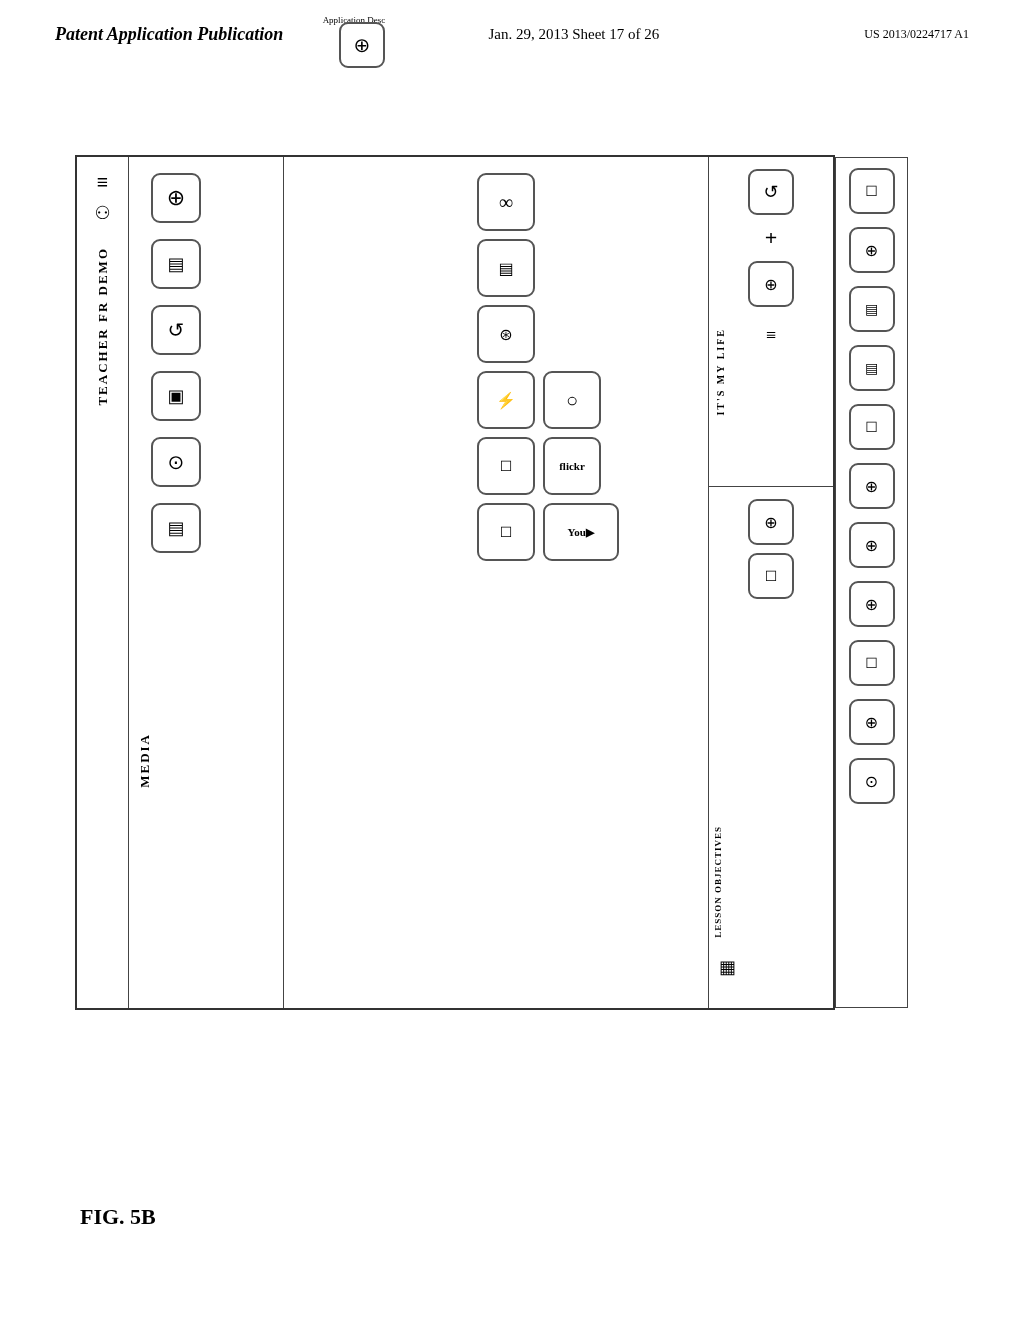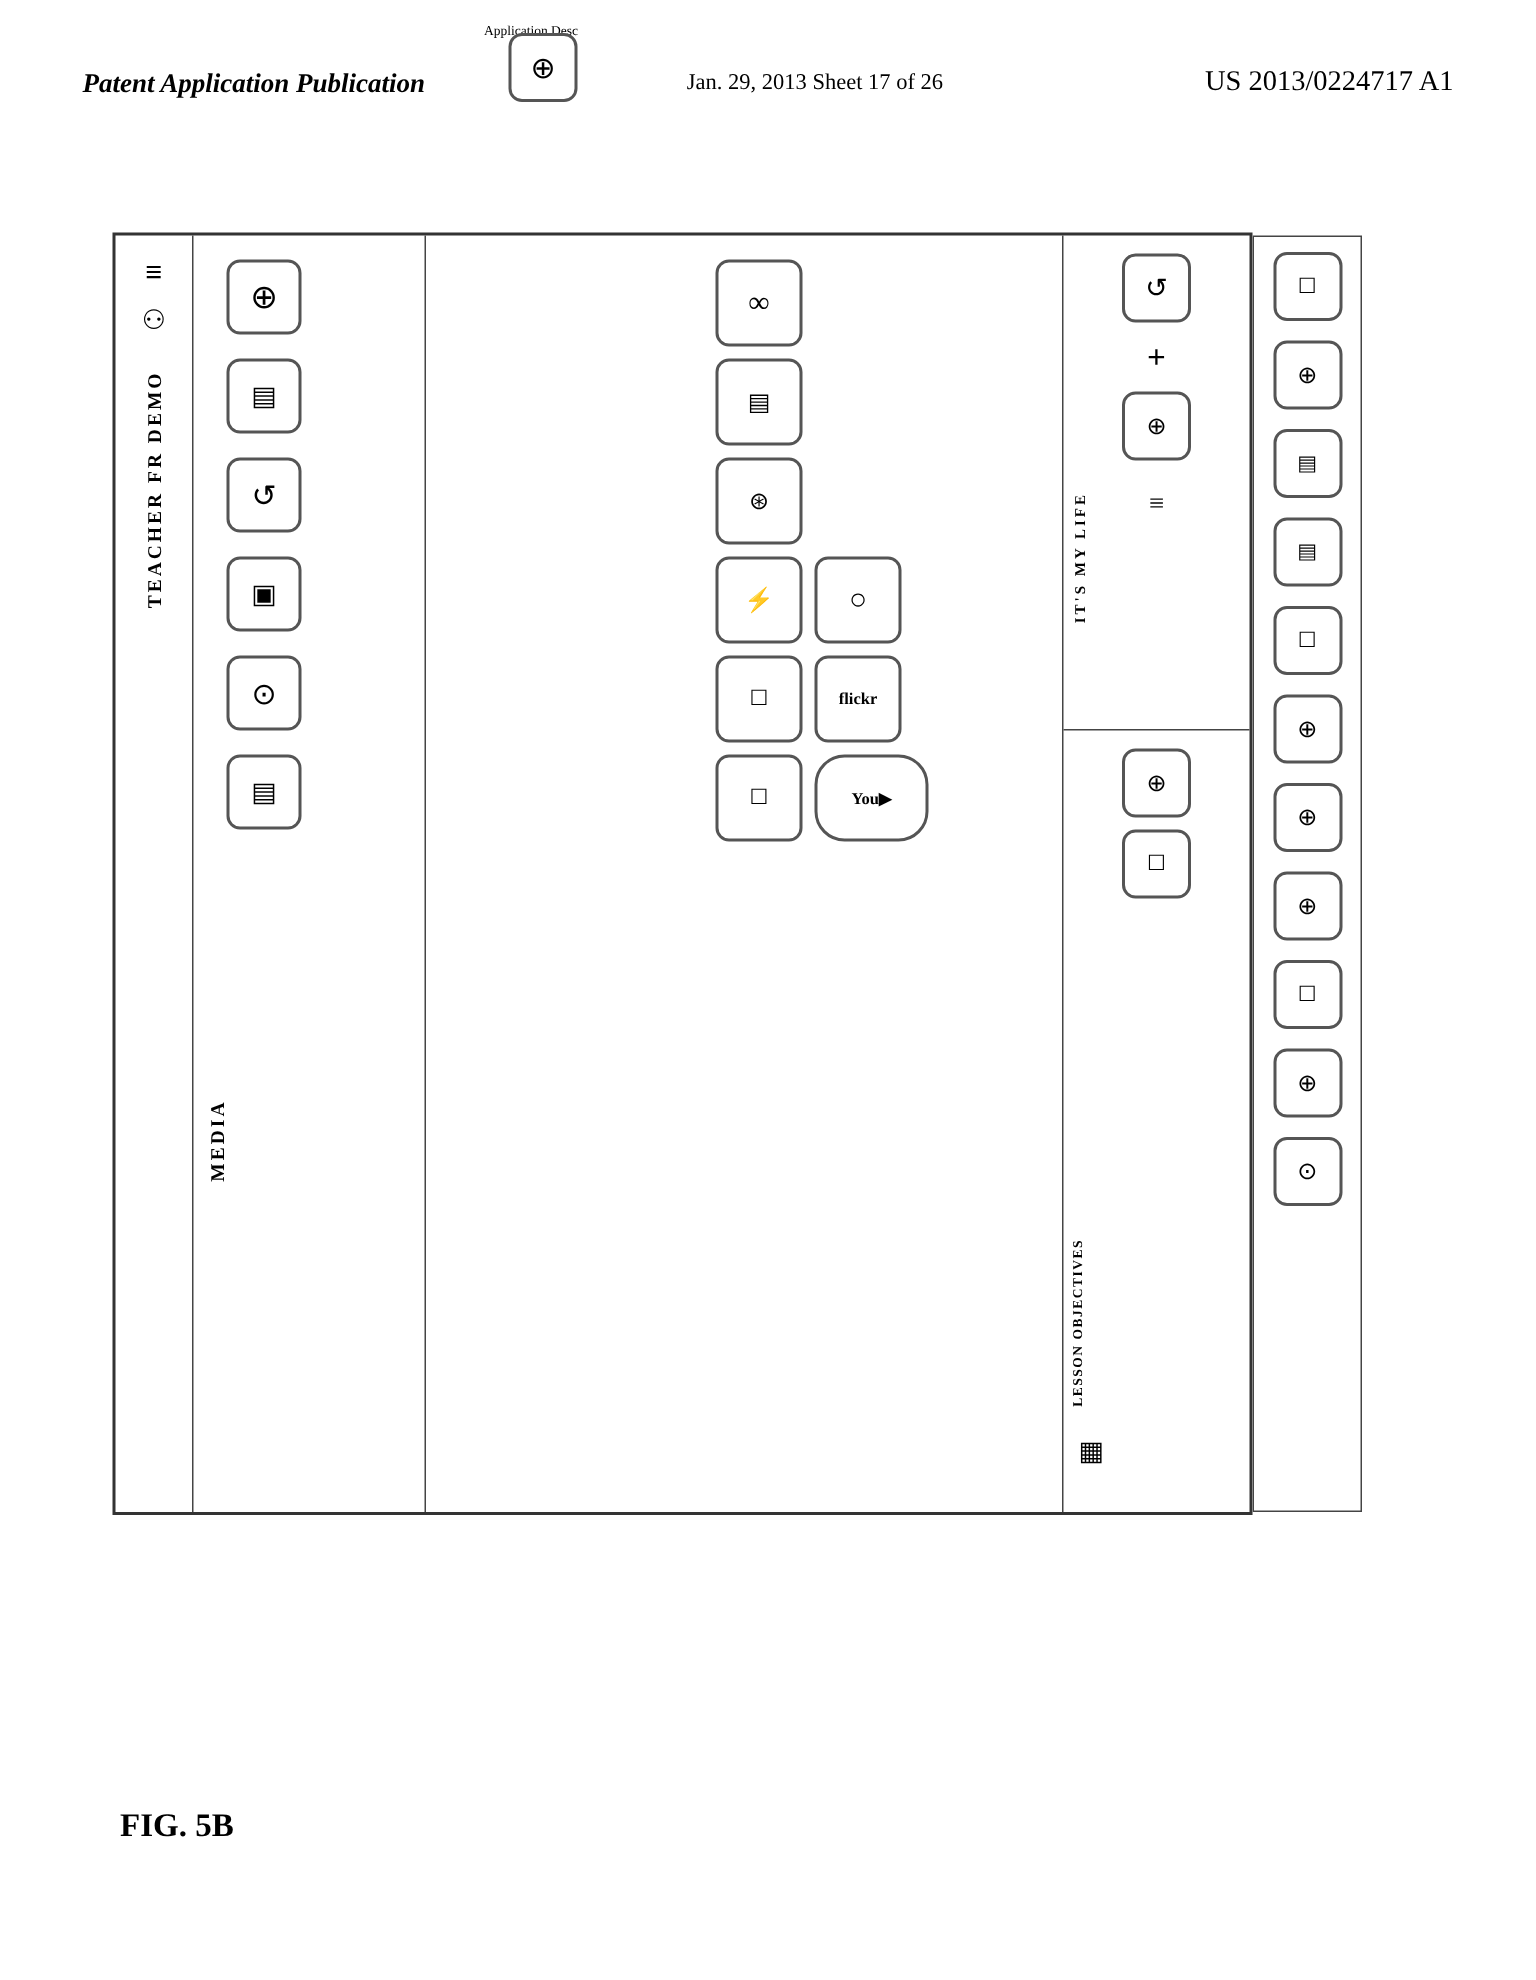--- a/index.html
+++ b/index.html
@@ -15,21 +15,21 @@
     
     .page-wrapper {
       position: relative;
       width: 1024px;
       height: 1320px;
       background: #fff;
     }
 
     .header-area {
       position: absolute;
-      top: 44px;
+      top: 24px;
       left: 0;
       right: 0;
       display: flex;
       justify-content: space-between;
       padding: 0 55px;
       align-items: center;
       text-align: right;
     }
 
     .v-rotated {
@@ -57,21 +57,21 @@
     }
   </style>
 </head>
 <body>
 
 <div class="page-wrapper">
 
   <div class="header-area">
     <div style="font-size:18px;font-weight:bold;font-style:italic;">Patent Application Publication</div>
     <div style="font-size:15px;">Jan. 29, 2013  Sheet 17 of 26</div>
-    <div style="font-size:19px;">US 2013/0224717 A1</div>
+    <div style="font-size:12px;">US 2013/0224717 A1</div>
   </div>
 
   <div style="position:absolute;top:155px;left:75px;width:760px;height:855px;border:2px solid #333;">
 
     <div style="position:absolute;left:0;top:0;bottom:0;width:52px;border-right:1.5px solid #444;display:flex;flex-direction:column;align-items:center;padding-top:14px;gap:8px;">
       <div style="font-size:20px;font-weight:bold;">≡</div>
       <div style="font-size:18px;">⚇</div>
       <div class="v-rotated" style="font-size:13px;font-weight:bold;letter-spacing:2px;margin-top:15px;">TEACHER FR DEMO</div>
     </div>
 
@@ -113,21 +113,21 @@
           <div class="icon-cell" style="width:58px;height:58px;font-size:16px;">⊛</div>
           <div style="width:58px;height:58px;"></div>
 
           <div class="icon-cell" style="width:58px;height:58px;font-size:16px;">⚡</div>
           <div class="icon-cell" style="width:58px;height:58px;font-size:20px;">○</div>
 
           <div class="icon-cell" style="width:58px;height:58px;font-size:14px;">☐</div>
           <div class="icon-cell" style="width:58px;height:58px;font-size:11px;font-weight:bold;">flickr</div>
 
           <div class="icon-cell" style="width:58px;height:58px;font-size:14px;">☐</div>
-          <div class="icon-cell" style="width:76px;height:58px;font-size:11px;font-weight:bold;border-radius:20px;">You▶</div>
+          <div class="icon-cell" style="width:76px;height:58px;font-size:11px;font-weight:bold;">You▶</div>
         </div>
       </div>
 
       <div style="position:absolute;right:0;top:0;bottom:0;width:125px;border-left:1.5px solid #444;display:flex;flex-direction:column;">
 
         <div style="height:330px;border-bottom:1.5px solid #444;position:relative;display:flex;flex-direction:column;align-items:center;padding-top:8px;gap:6px;">
 
           <div class="icon-cell sm" style="font-size:18px;">↺</div>
 
           <div style="font-size:22px;font-weight:bold;cursor:pointer;">+</div>

